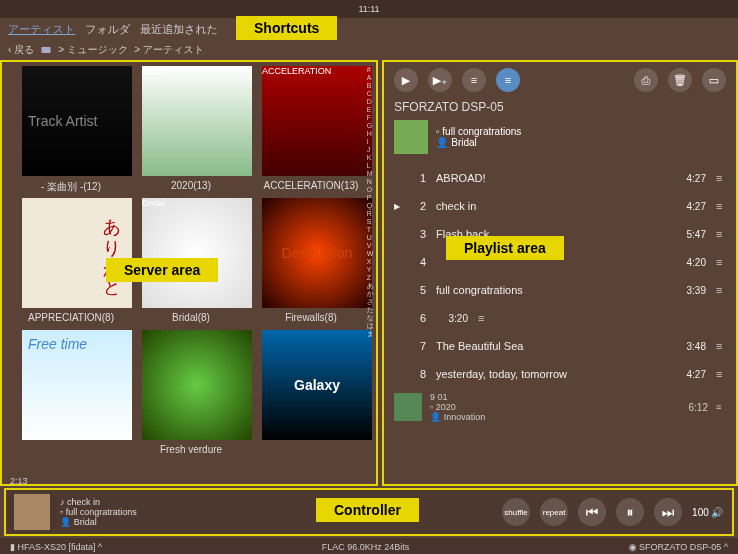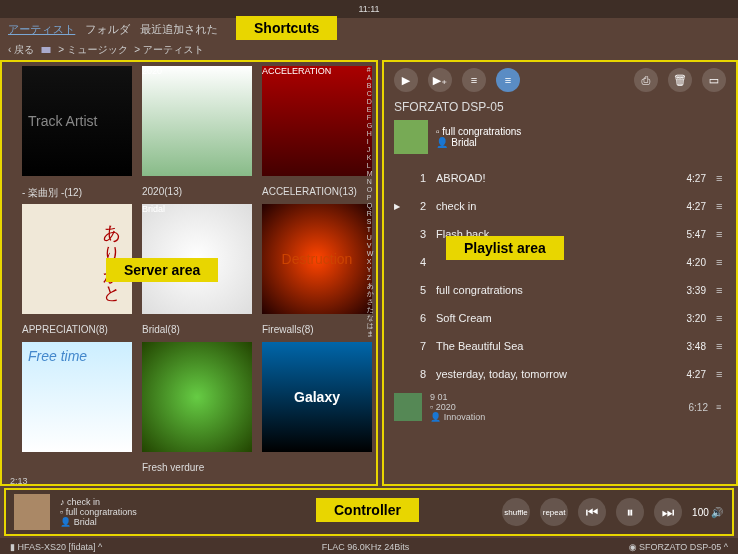--- a/index.html
+++ b/index.html
@@ -8,21 +8,21 @@
 .tabbar { height:22px; display:flex; align-items:center; font-size:11px; padding:0 8px; gap:10px; position:relative; }
 .tab { color:#ccc; cursor:pointer; }
 .tab.active { text-decoration:underline; color:#7aa7d4; }
 .breadcrumb { height:20px; display:flex; align-items:center; font-size:10px; padding:0 8px; color:#ccc; gap:6px; }
 .bc-icon { width:12px; height:12px; }
 .main { display:flex; height:426px; position:relative; }
 .server { width:378px; padding:4px 0 0 8px; position:relative; border:2px solid #e8d600; }
 .grid { display:grid; grid-template-columns:repeat(3,110px); gap:4px 10px; }
 .album { display:flex; flex-direction:column;padding-left:12px; }
 .cover { width:110px; height:110px; background:#333; position:relative; overflow:hidden; font-size:9px; }
-.album-title { font-size:10px; color:#ddd; margin-top:10px; height:14px; overflow:hidden; }
+.album-title { font-size:10px; color:#ddd; text-align:center; margin-top:4px; height:14px; overflow:hidden; }
 .alpha { position:absolute; right:2px; top:4px; font-size:7px; color:#ccc; line-height:8px; }
 .playlist { flex:1; padding:6px 10px; position:relative; border:2px solid #e8d600; margin-left:4px; }
 .pl-tools { display:flex; gap:10px; align-items:center; margin-bottom:8px; }
 .pl-btn { width:24px; height:24px; border-radius:50%; background:rgba(255,255,255,.15); display:flex; align-items:center; justify-content:center; font-size:11px; }
 .pl-spacer { flex:1; }
 .pl-dev { font-size:12px; color:#ddd; margin-bottom:6px; }
 .pl-head { display:flex; gap:8px; align-items:center; margin-bottom:10px; font-size:10px; }
 .pl-cover { width:34px; height:34px; background:#7a5; }
 .track { display:flex; align-items:center; font-size:11px; color:#eee; height:28px; gap:10px; }
 .tr-play { width:10px; font-size:8px; }
@@ -204,21 +204,20 @@
         <div class="track">
           <span class="tr-play"></span>
           <span class="tr-num">5</span>
           <span class="tr-name">full congratrations</span>
           <span class="tr-dur">3:39</span>
           <span class="tr-menu">≡</span>
         </div>
         <div class="track">
           <span class="tr-play"></span>
           <span class="tr-num">6</span>
-          <span class="tr-name">Soft Cream</span>
           <span class="tr-dur">3:20</span>
           <span class="tr-menu">≡</span>
         </div>
         <div class="track">
           <span class="tr-play"></span>
           <span class="tr-num">7</span>
           <span class="tr-name">The Beautiful Sea</span>
           <span class="tr-dur">3:48</span>
           <span class="tr-menu">≡</span>
         </div>

